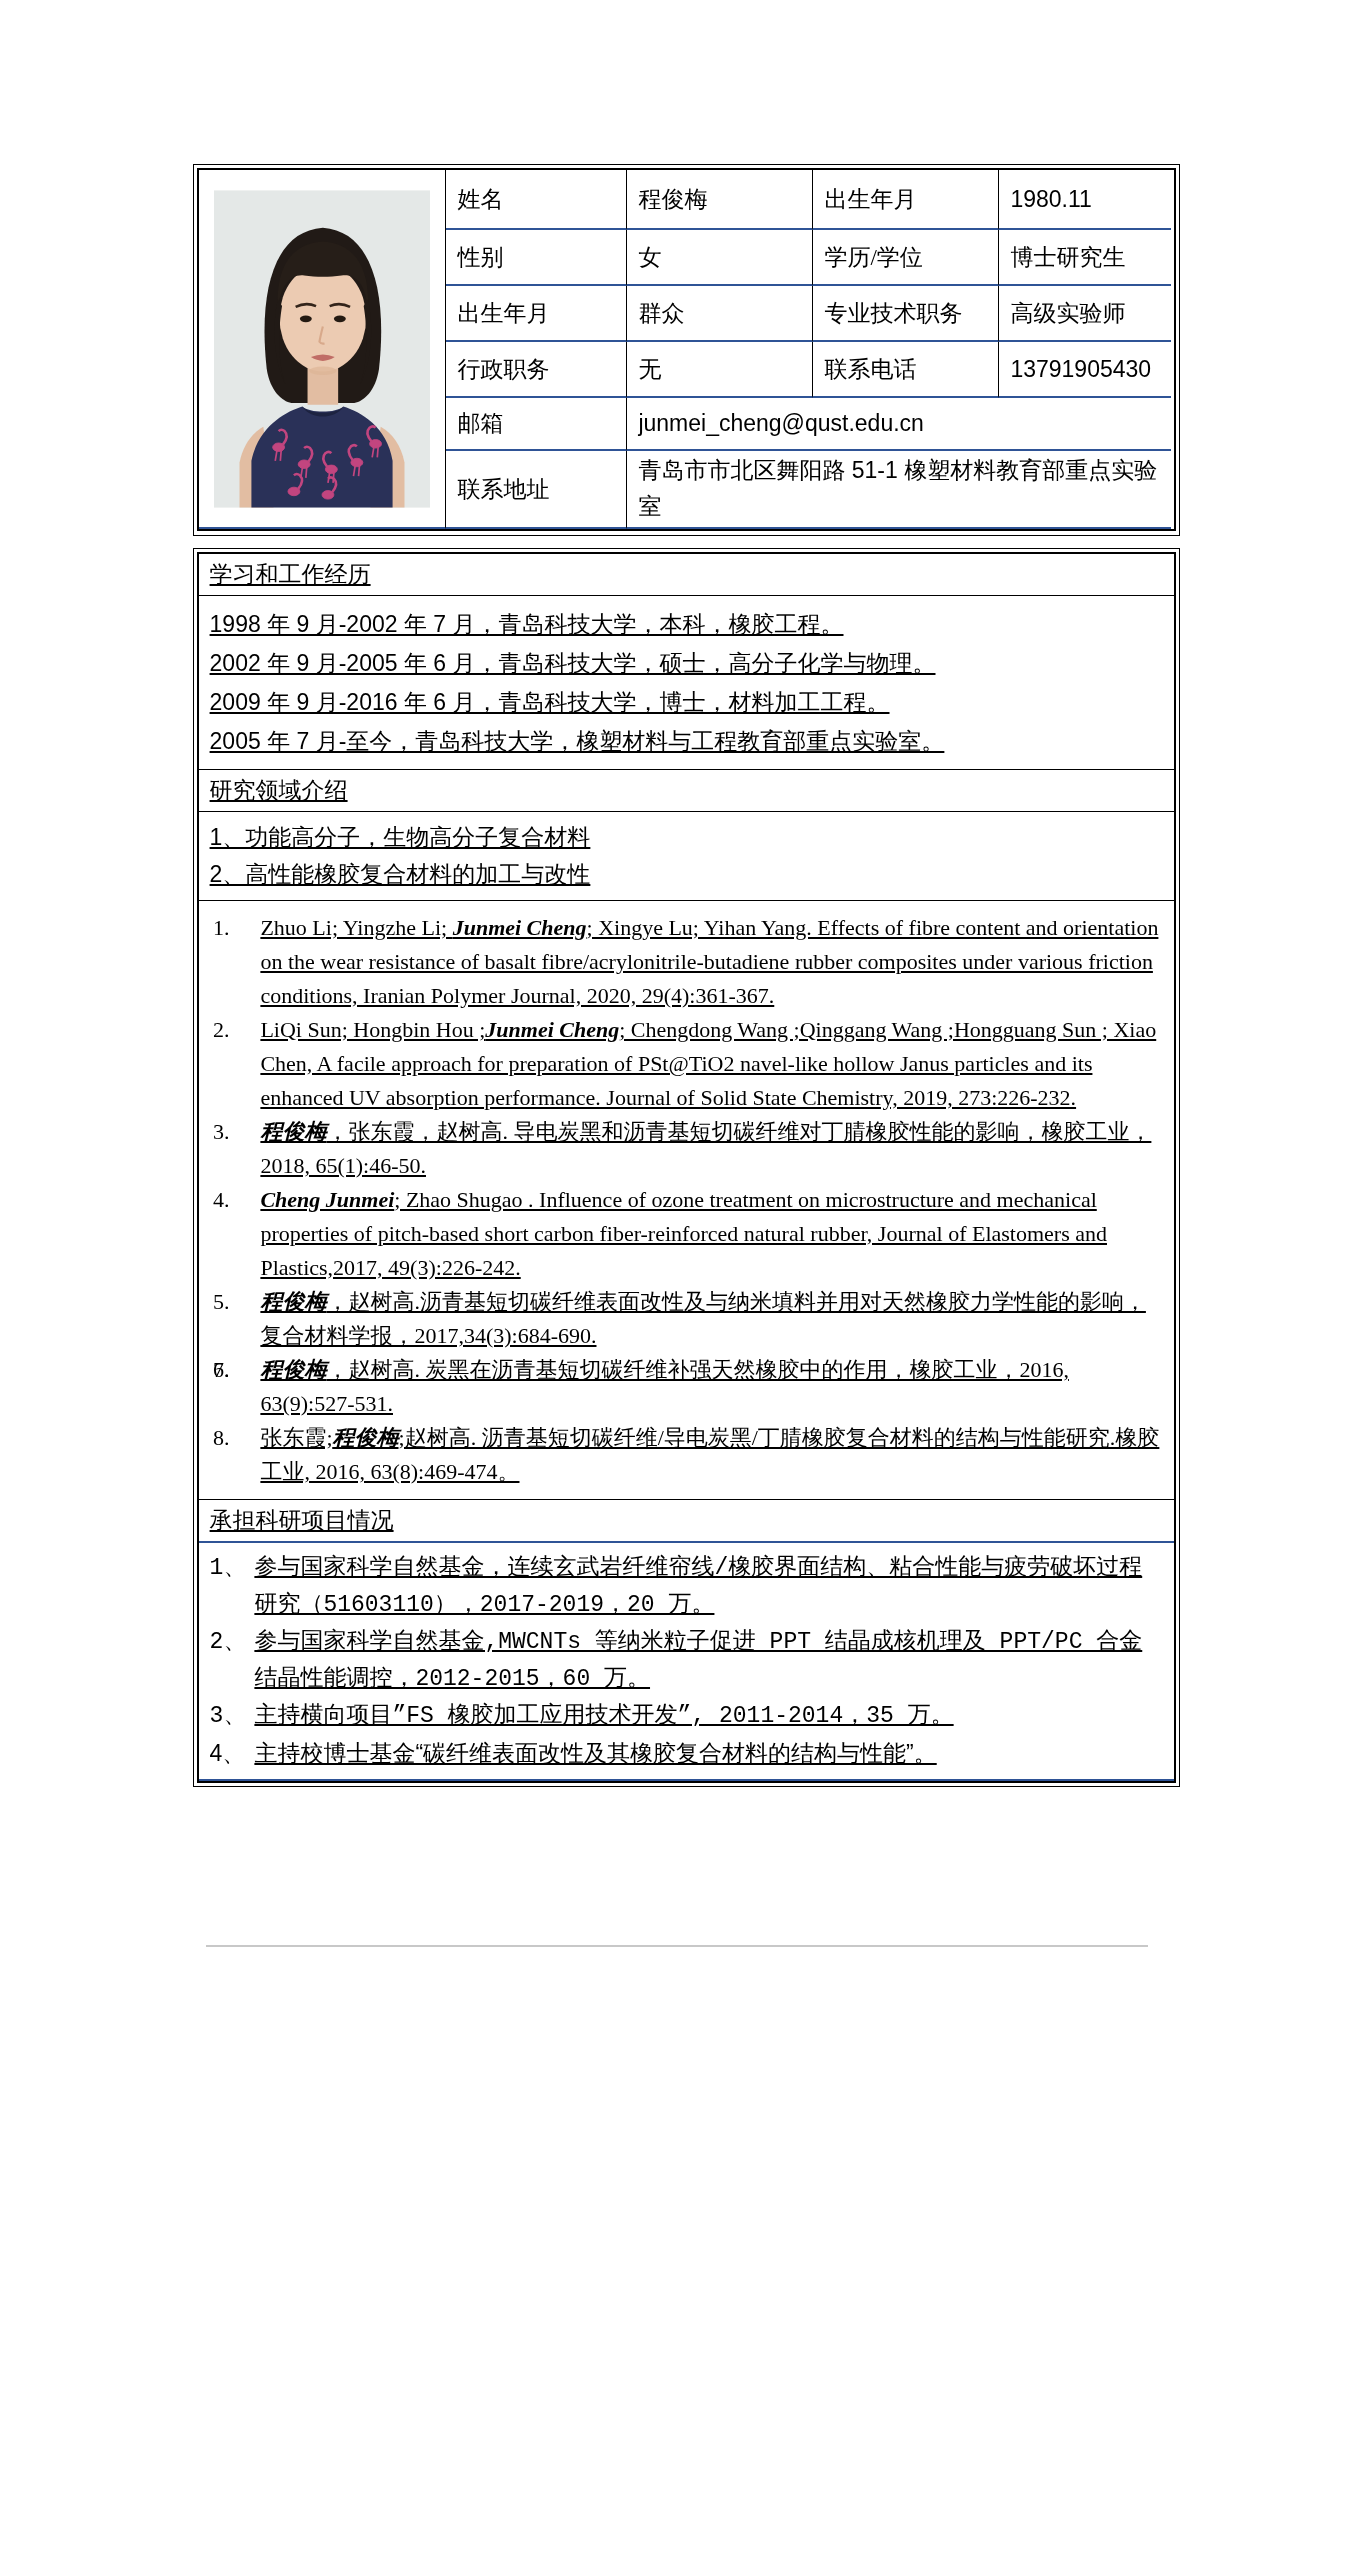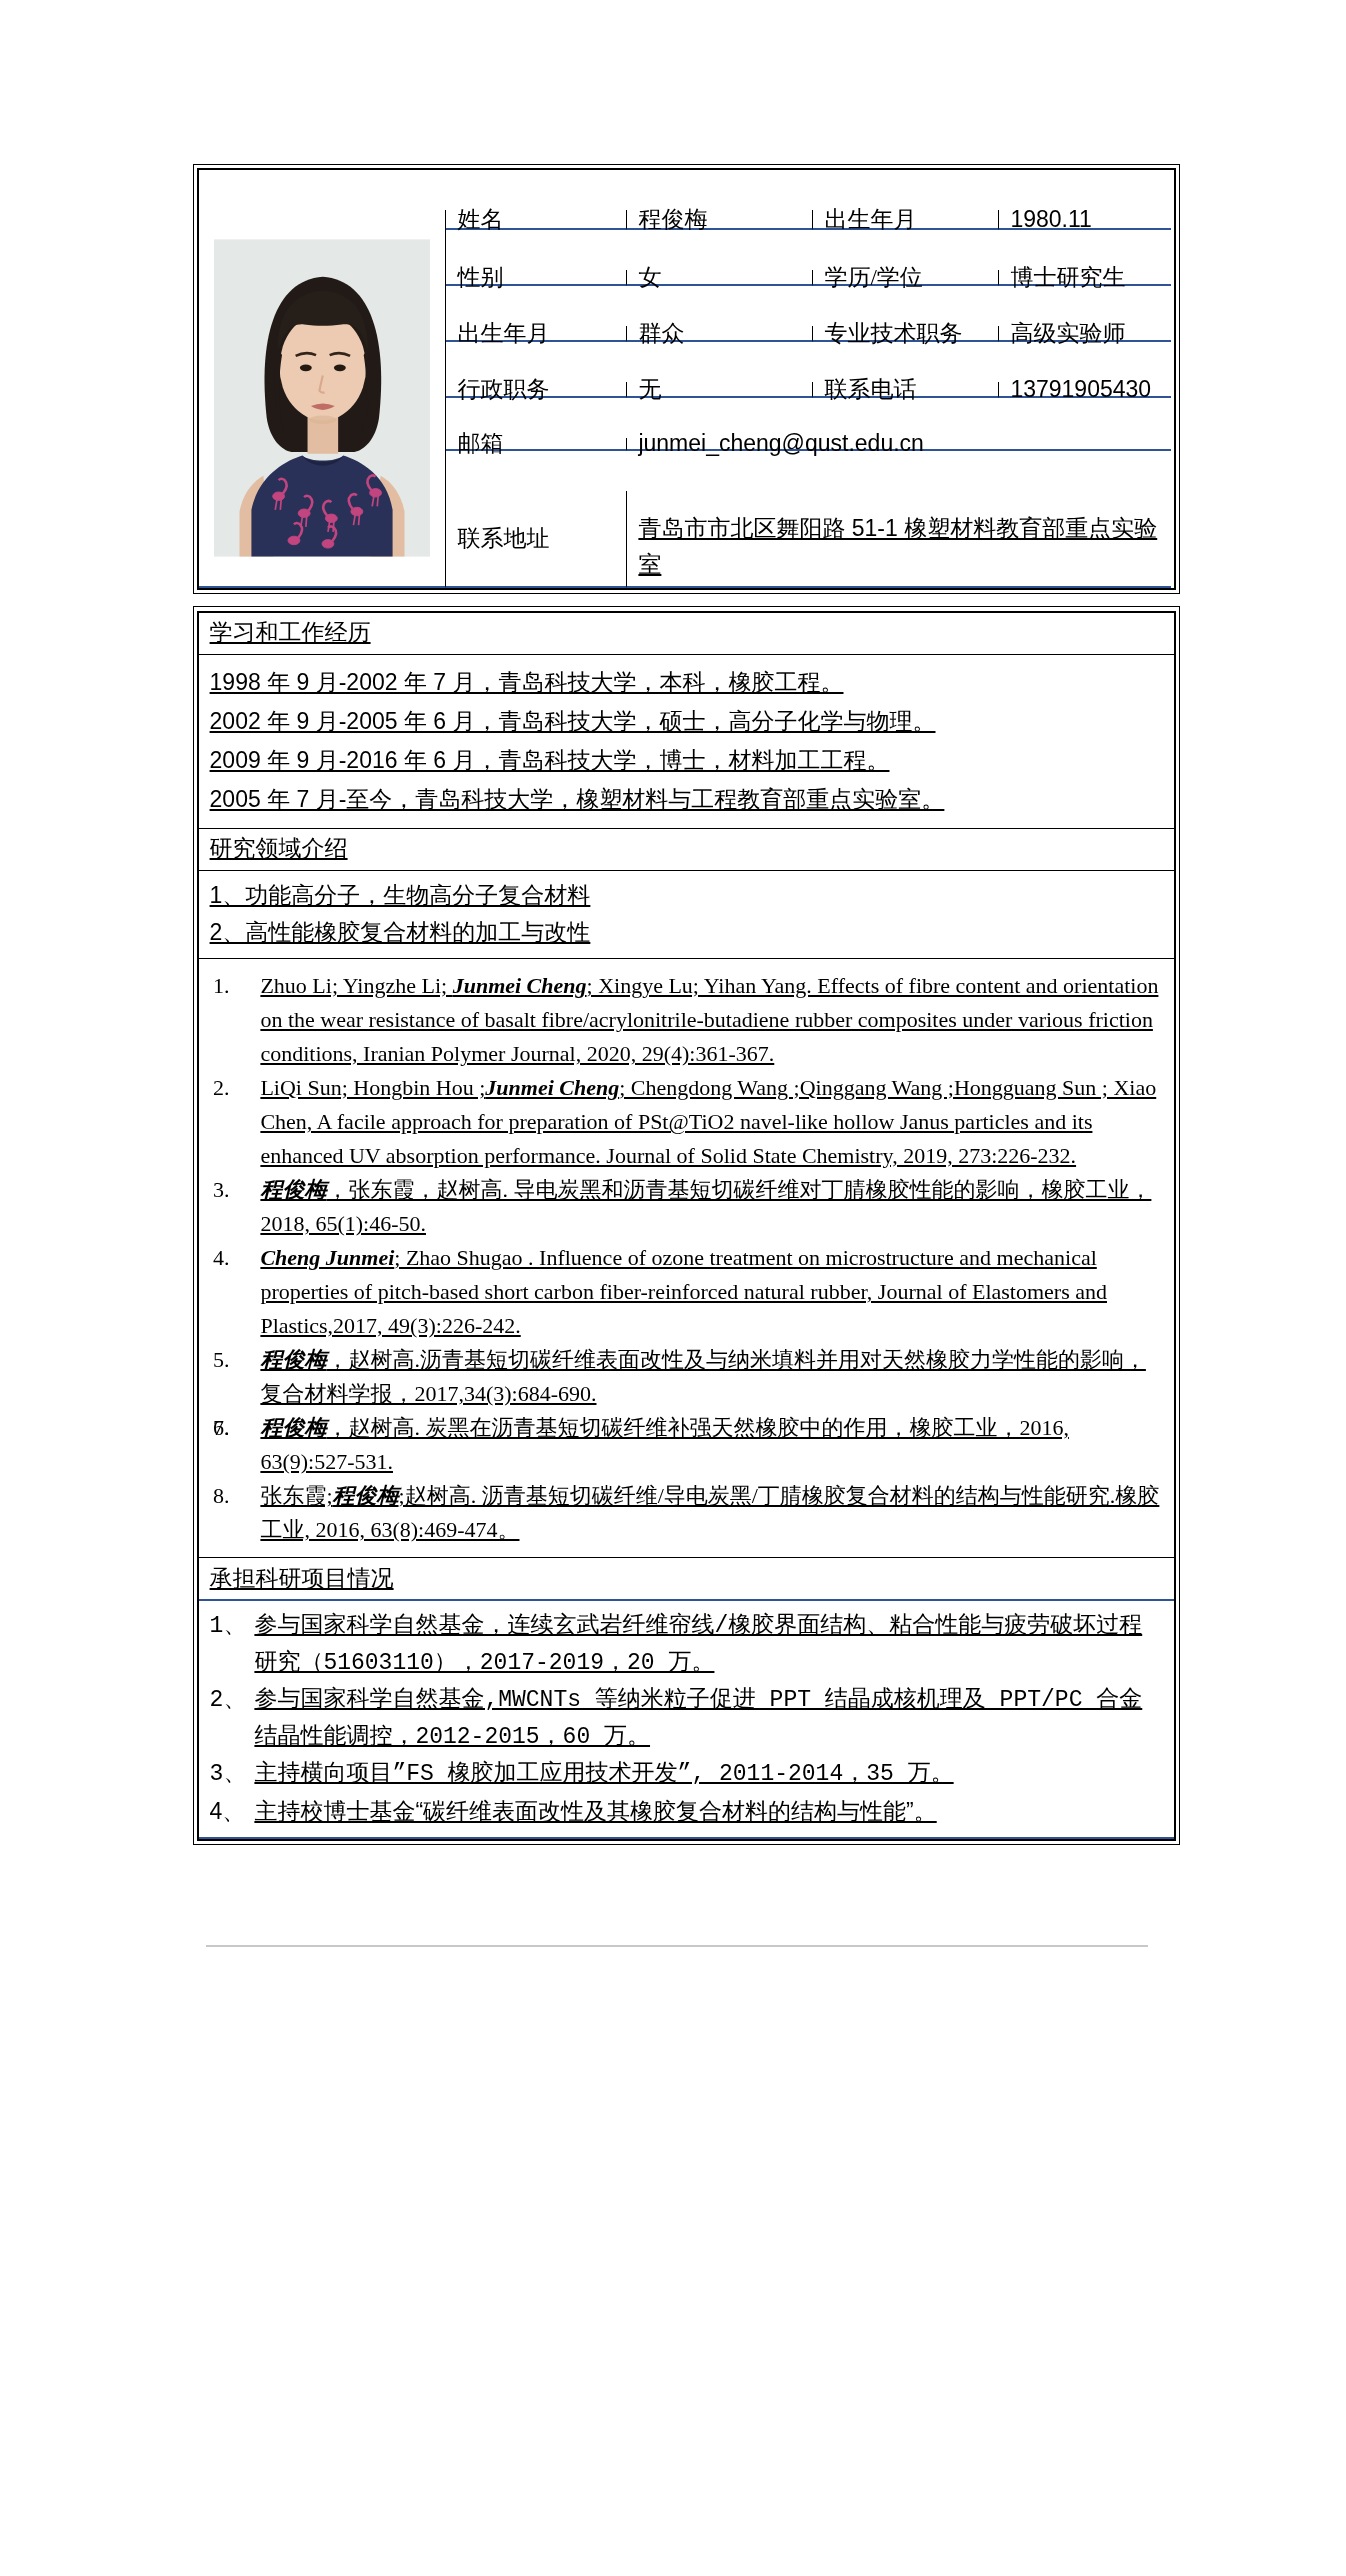--- a/index.html
+++ b/index.html
@@ -10,24 +10,24 @@
 
   
   .dbl{border:1.7px solid #000;padding:3.4px;background:#fff;box-sizing:border-box;}
   .inner{border:2.6px solid #000;}
 
   
   .gridA{display:grid;grid-template-columns:247px 181px 186px 186px 172px;
          grid-template-rows:60px 56px 56px 56px 53px minmax(78px,auto);}
   .cl{display:flex;align-items:center;padding:0 11px;font-size:23px;line-height:29px;box-sizing:border-box;}
   .br{border-right:1.7px solid #000;}
-  .bb{border-bottom:2.6px solid #2F5496;margin-top:40px;}
+  .bb{border-bottom:2.6px solid #2F5496;}
   .sp3{grid-column:3/6;}
   .photo{grid-column:1;grid-row:1/7;display:flex;align-items:center;justify-content:center;padding:0;}
-  .addr{line-height:36px;padding-top:19px;padding-bottom:3.4px;text-decoration:underline;}
+  .addr{line-height:36px;padding-top:0;padding-bottom:3.4px;}
 
   .lat-sans{font-family:"Liberation Sans","Liberation Serif",sans-serif;}
   .lat-mono{font-family:"Liberation Mono","DejaVu Sans Mono",monospace;}
 
   
   .tableB{margin-top:12px;text-decoration:underline;}
   .hd{font-size:23px;line-height:25.6px;padding:7.7px 10.2px;border-bottom:1.7px solid #000;}
   .hd.blue-b{border-bottom:2.6px solid #2F5496;}
   .bd{border-bottom:1.7px solid #000;font-size:23px;}
   .bd:last-child{border-bottom:2.6px solid #2F5496;}

